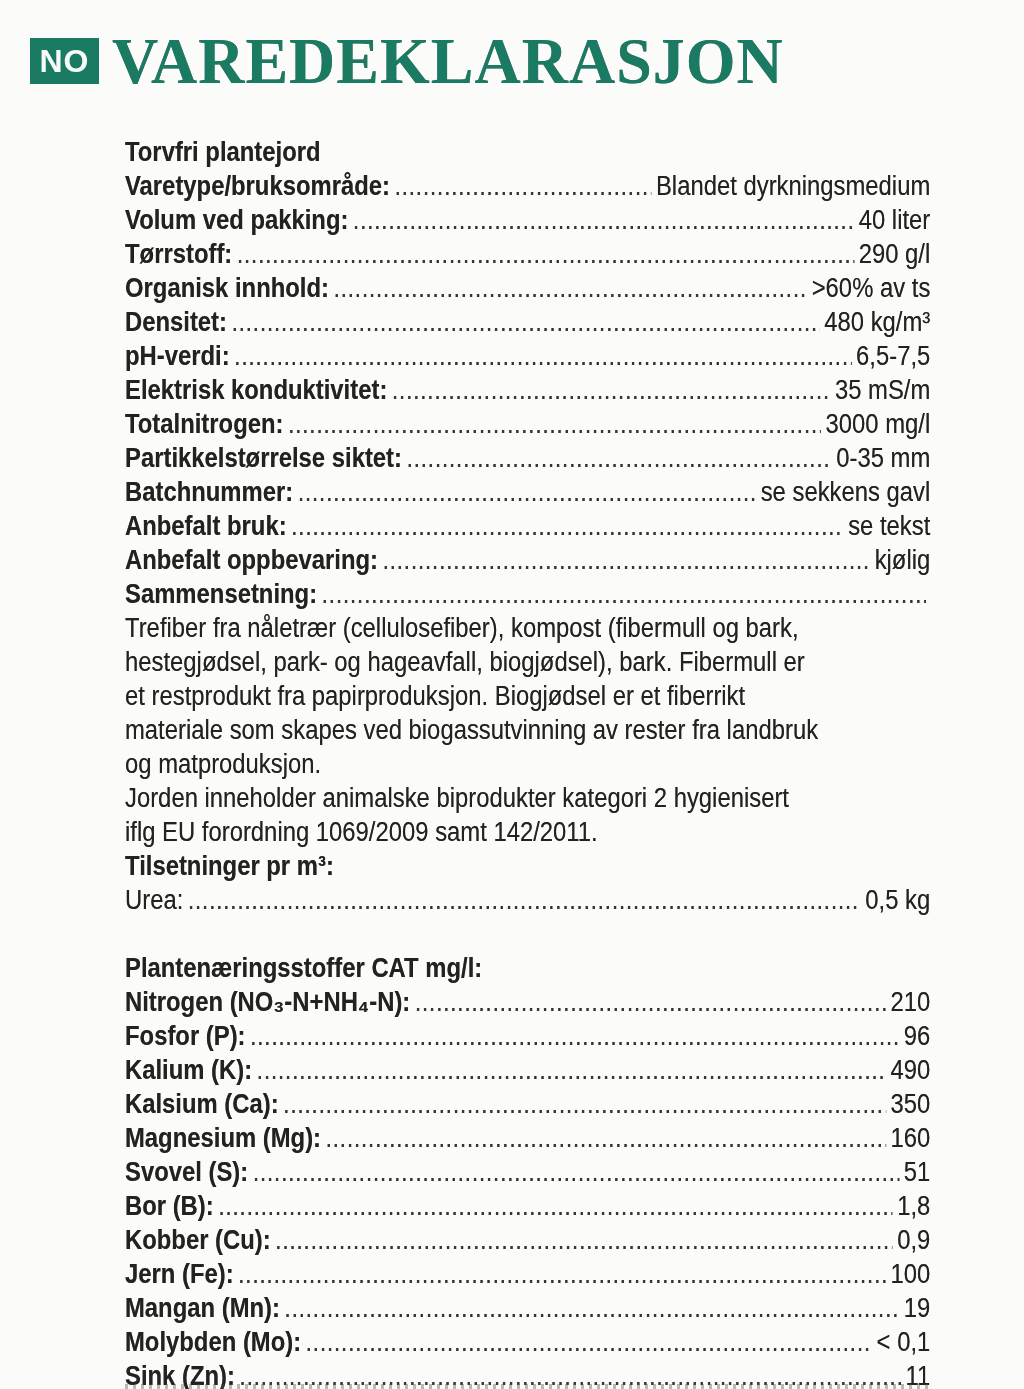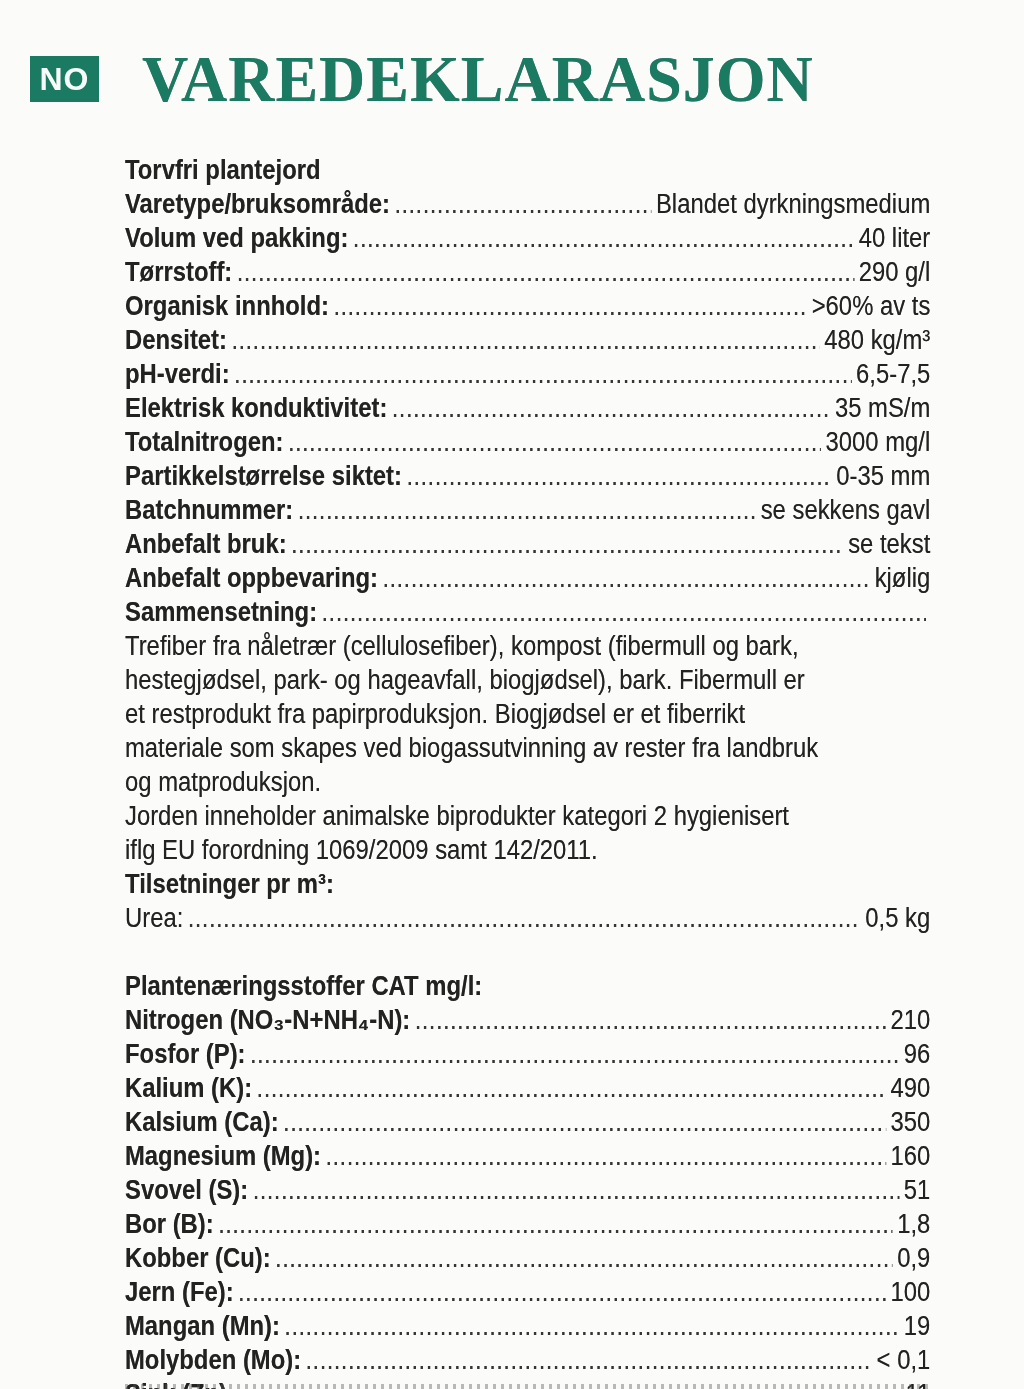--- a/index.html
+++ b/index.html
@@ -9,23 +9,22 @@
     position: relative;
     overflow: hidden;
     background: #fbfbf9;
     color: var(--ink);
     font-family: "Liberation Sans", "DejaVu Sans", sans-serif;
     text-shadow: 0 0 0.5px rgba(40,40,40,0.55);
   }
   .header {
     display: flex;
     align-items: center;
-    gap: 43px;
+    gap: 13px;
     padding: 29px 0 0 30px;
-    margin-top: 18px;
   }
   .badge {
     width: 69px;
     height: 46px;
     background: var(--accent);
     color: #f6faf8;
     display: flex;
     align-items: center;
     justify-content: center;
     font-weight: 700;

